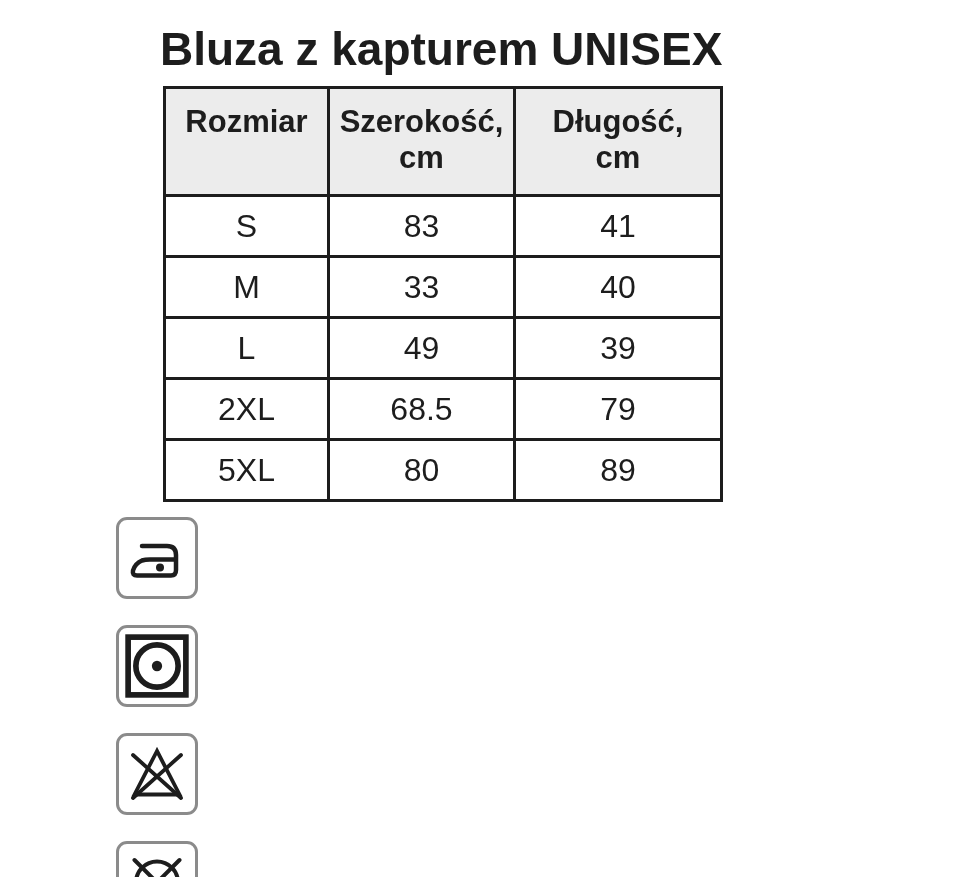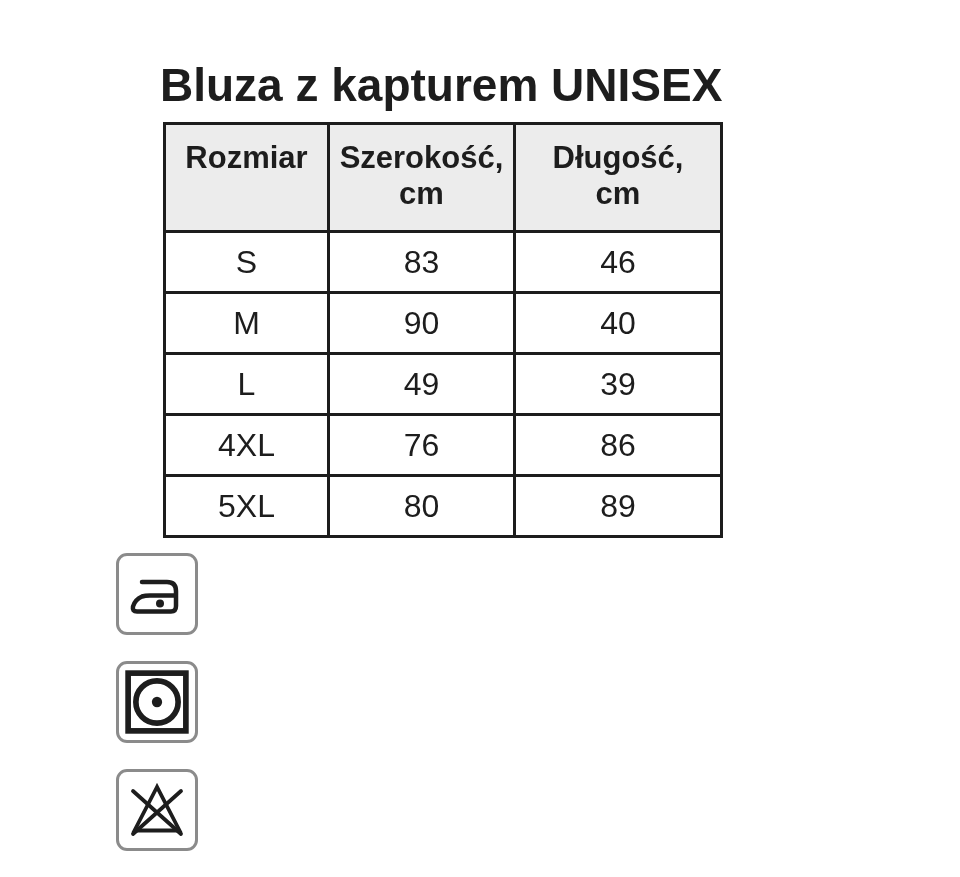--- a/index.html
+++ b/index.html
@@ -8,21 +8,21 @@
     background: #ffffff;
   }
   body {
     width: 960px;
     height: 877px;
     font-family: "Liberation Sans", sans-serif;
     color: #1d1d1d;
     overflow: hidden;
   }
   .title {
-    margin: 58px 0 0 160px;
+    margin: 22px 0 0 160px;
     font-size: 46px;
     line-height: 1.2;
     font-weight: bold;
     white-space: nowrap;
   }
   table.size-table {
     border-collapse: collapse;
     table-layout: fixed;
     margin: 9px 0 0 163px;
   }
@@ -106,36 +106,36 @@
       <th>
         <div>Długość,</div>
         <div>cm</div>
       </th>
     </tr>
   </thead>
   <tbody>
     <tr>
       <td>S</td>
       <td>83</td>
-      <td>46</td>
+      <td>41</td>
     </tr>
     <tr>
       <td>M</td>
-      <td>90</td>
+      <td>33</td>
       <td>40</td>
     </tr>
     <tr>
       <td>L</td>
       <td>49</td>
       <td>39</td>
     </tr>
     <tr>
-      <td>4XL</td>
-      <td>76</td>
-      <td>86</td>
+      <td>2XL</td>
+      <td>68.5</td>
+      <td>79</td>
     </tr>
     <tr>
       <td>5XL</td>
       <td>80</td>
       <td>89</td>
     </tr>
   </tbody>
 </table>
 
 <div class="care-row">

